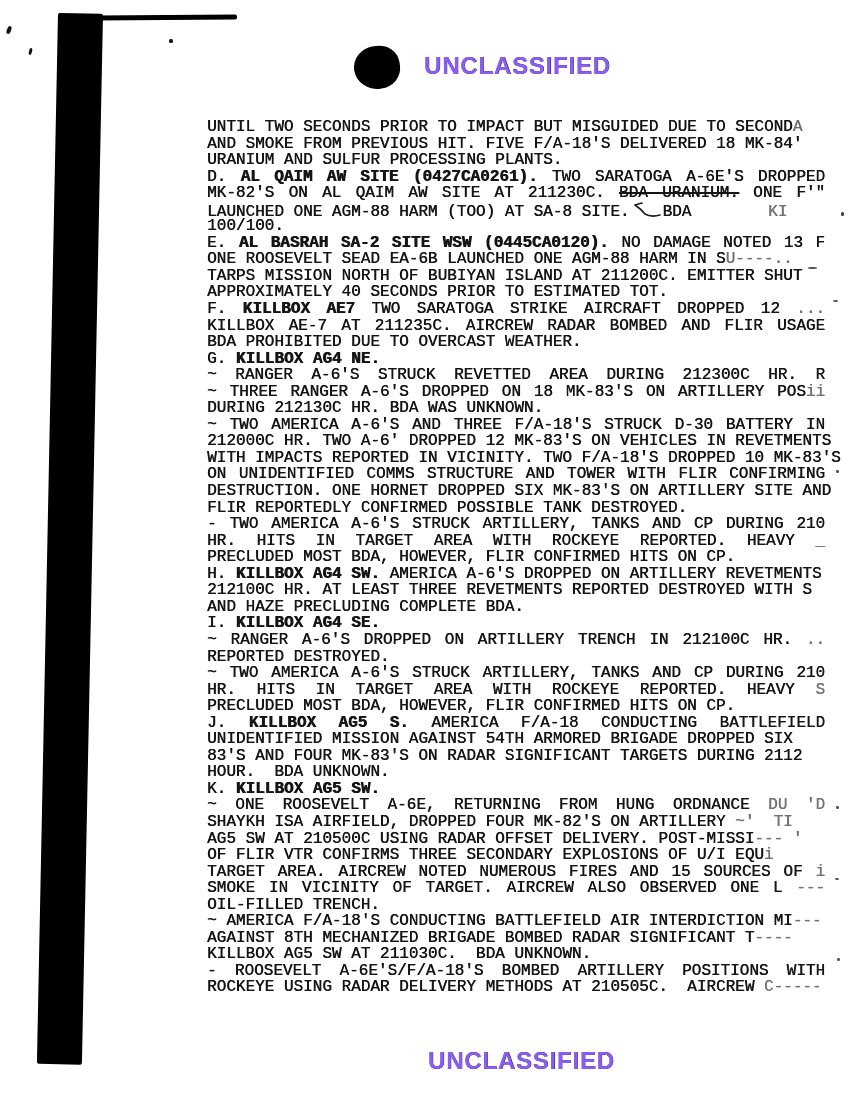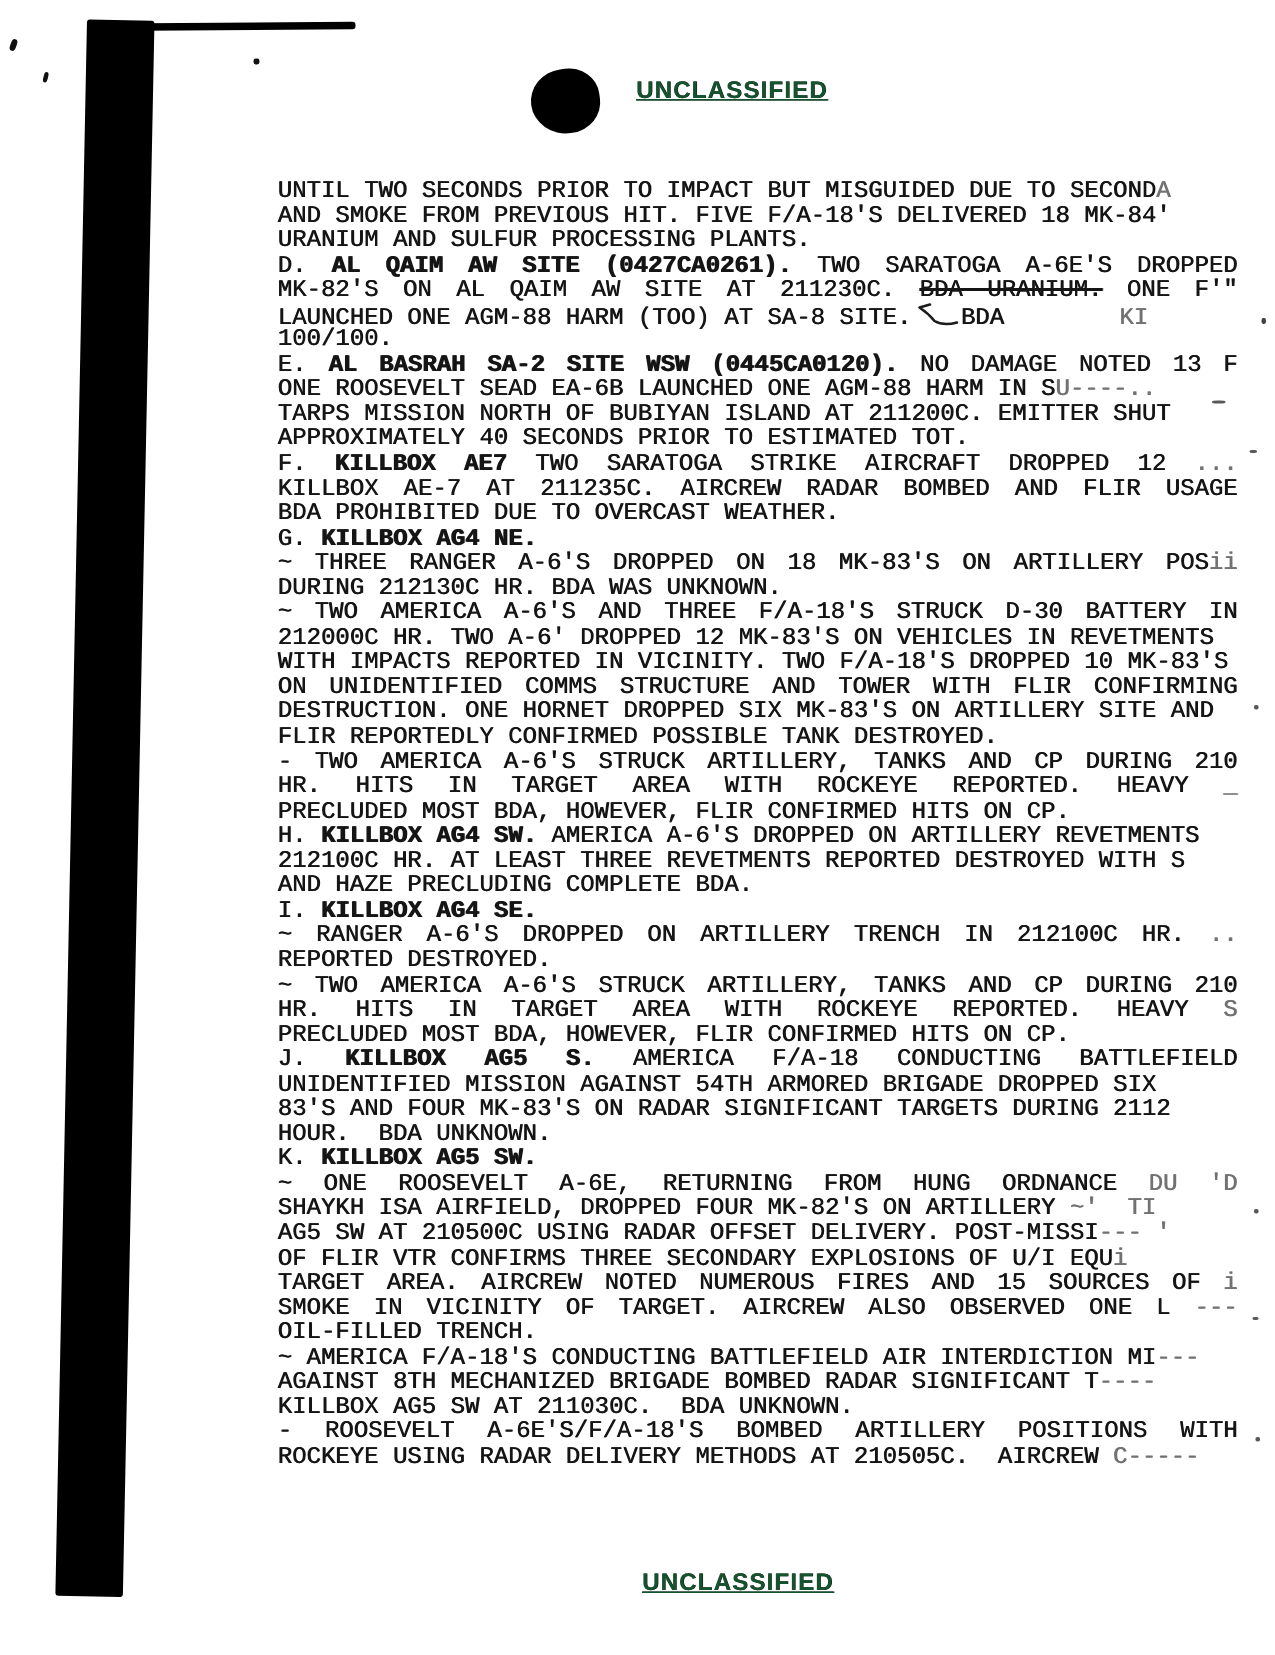--- a/index.html
+++ b/index.html
@@ -16,34 +16,33 @@
   }
   .redaction-line{
     position:absolute;left:94px;top:15px;width:143px;height:5px;
     background:#000;transform:rotate(-0.4deg);border-radius:2px;
   }
   .stamp-circle{
     position:absolute;left:354px;top:46px;width:46px;height:43px;
     background:#000;border-radius:52% 48% 50% 55%;transform:rotate(-8deg);
   }
   .banner{
-    position:absolute;color:#14532d;font-weight:bold;font-size:16px;
+    position:absolute;color:#8b5cf6;font-weight:bold;font-size:24px;
     letter-spacing:0.8px;white-space:nowrap;
     text-shadow:0.3px 0 0 #111;
-    text-decoration:underline;
   }
   .banner.top{left:424px;top:52px;}
   .banner.bottom{left:428px;top:1047px;}
   
   .doc-body{
     position:absolute;left:185px;top:119px;width:640px;
     font-family:"Liberation Mono","DejaVu Sans Mono",monospace;
     font-size:16px;line-height:16.55px;color:#151515;
   }
-  .ln{white-space:pre;height:16.55px;}
+  .ln{white-space:pre;height:16.55px;margin-left:22px;}
   .ln.j{white-space:normal;text-align:justify;text-align-last:justify;}
   .ln span{text-shadow:0.45px 0 0 currentColor;}
   .ln span.b{font-weight:bold;text-shadow:0.7px 0 0 currentColor;}
   .ln span.strike{text-decoration:line-through;text-decoration-thickness:1.6px;}
   .ln span.faint{opacity:.6;filter:blur(.3px);}
   .hand-arrow{vertical-align:-2px;margin:0 1px 0 2px;}
   .speck{position:absolute;background:#111;border-radius:40%;}
 </style>
 </head>
 <body>
@@ -68,20 +67,21 @@
         </svg><span>BDA</span><span class="faint">        KI</span></div>
       <div class="ln"><span>100/100.</span></div>
       <div class="ln j"><span>E. </span><span class="b">AL BASRAH SA-2 SITE WSW (0445CA0120).</span><span> NO DAMAGE NOTED 13 F</span></div>
       <div class="ln"><span>ONE ROOSEVELT SEAD EA-6B LAUNCHED ONE AGM-88 HARM IN S</span><span class="faint">U----..</span></div>
       <div class="ln"><span>TARPS MISSION NORTH OF BUBIYAN ISLAND AT 211200C. EMITTER SHUT</span></div>
       <div class="ln"><span>APPROXIMATELY 40 SECONDS PRIOR TO ESTIMATED TOT.</span></div>
       <div class="ln j"><span>F. </span><span class="b">KILLBOX AE7</span><span> TWO SARATOGA STRIKE AIRCRAFT DROPPED 12 </span><span class="faint">...</span></div>
       <div class="ln j"><span>KILLBOX AE-7 AT 211235C. AIRCREW RADAR BOMBED AND FLIR USAGE</span></div>
       <div class="ln"><span>BDA PROHIBITED DUE TO OVERCAST WEATHER.</span></div>
       <div class="ln"><span>G. </span><span class="b">KILLBOX AG4 NE.</span></div>
+      <div class="ln j"><span>~ RANGER A-6'S STRUCK REVETTED AREA DURING 212300C HR. R</span></div>
       <div class="ln j"><span>~ THREE RANGER A-6'S DROPPED ON 18 MK-83'S ON ARTILLERY POS</span><span class="faint">ii</span></div>
       <div class="ln"><span>DURING 212130C HR. BDA WAS UNKNOWN.</span></div>
       <div class="ln j"><span>~ TWO AMERICA A-6'S AND THREE F/A-18'S STRUCK D-30 BATTERY IN</span></div>
       <div class="ln"><span>212000C HR. TWO A-6' DROPPED 12 MK-83'S ON VEHICLES IN REVETMENTS</span></div>
       <div class="ln"><span>WITH IMPACTS REPORTED IN VICINITY. TWO F/A-18'S DROPPED 10 MK-83'S</span></div>
       <div class="ln j"><span>ON UNIDENTIFIED COMMS STRUCTURE AND TOWER WITH FLIR CONFIRMING</span></div>
       <div class="ln"><span>DESTRUCTION. ONE HORNET DROPPED SIX MK-83'S ON ARTILLERY SITE AND</span></div>
       <div class="ln"><span>FLIR REPORTEDLY CONFIRMED POSSIBLE TANK DESTROYED.</span></div>
       <div class="ln j"><span>- TWO AMERICA A-6'S STRUCK ARTILLERY, TANKS AND CP DURING 210</span></div>
       <div class="ln j"><span>HR. HITS IN TARGET AREA WITH ROCKEYE REPORTED. HEAVY </span><span class="faint">_</span></div>

